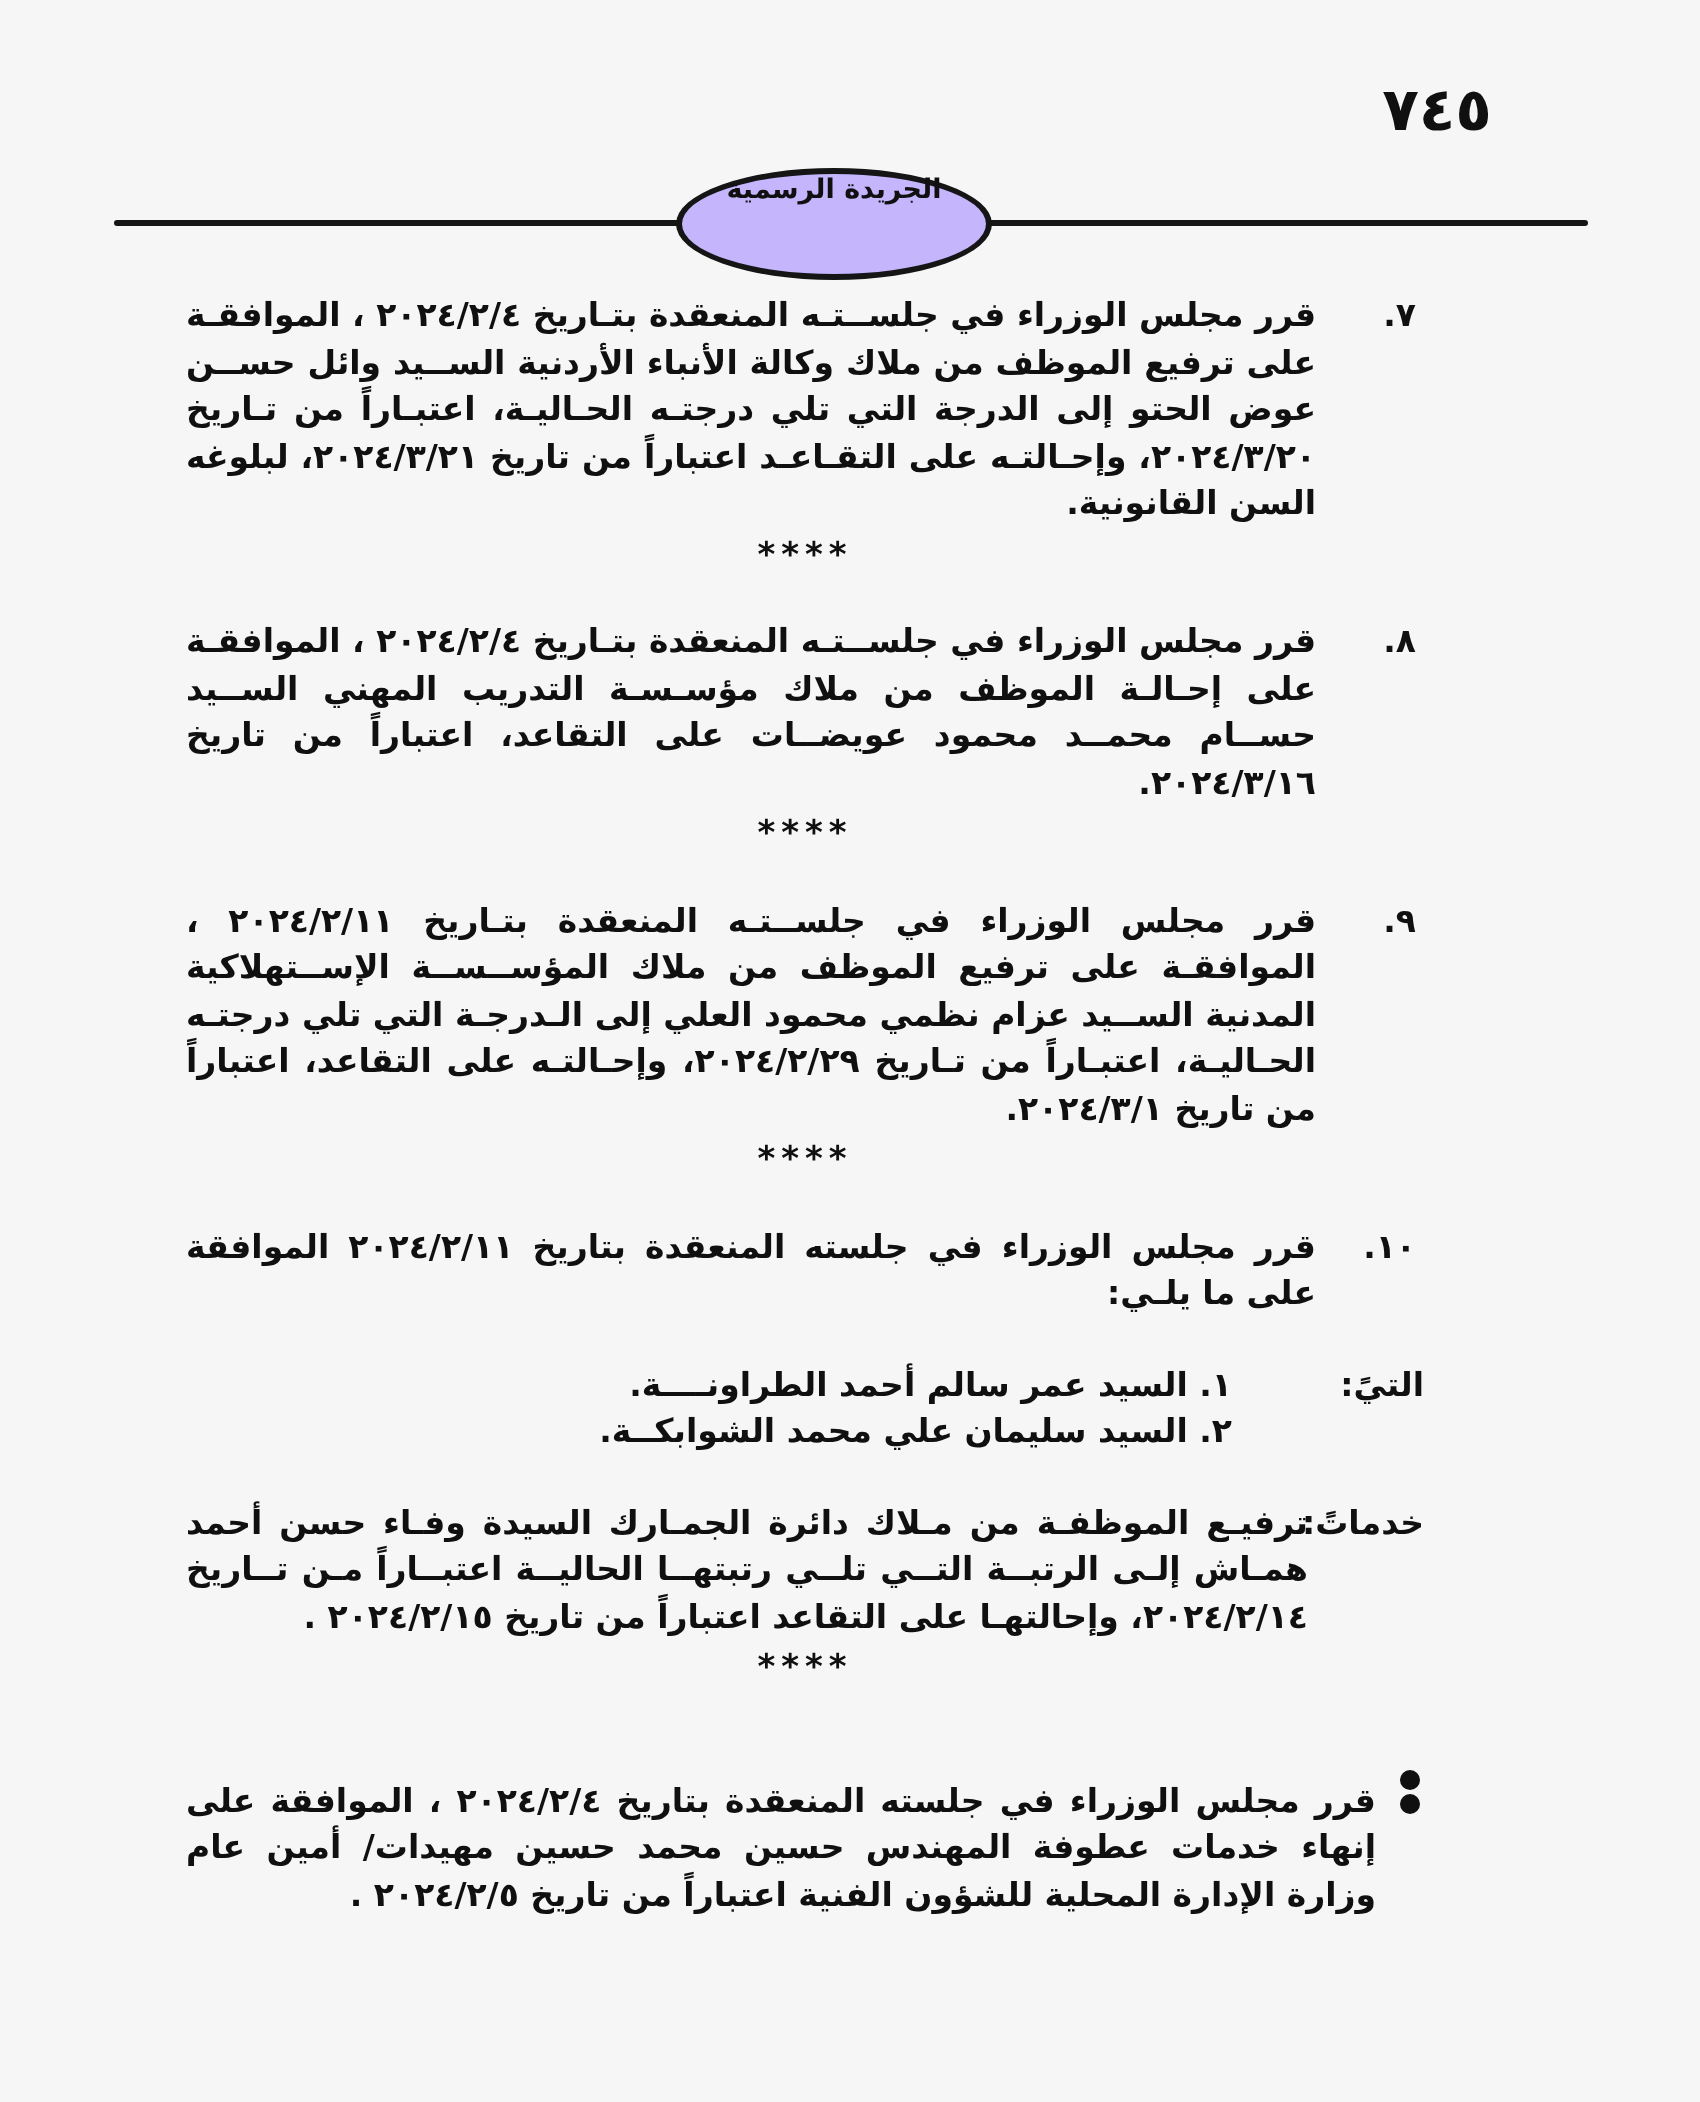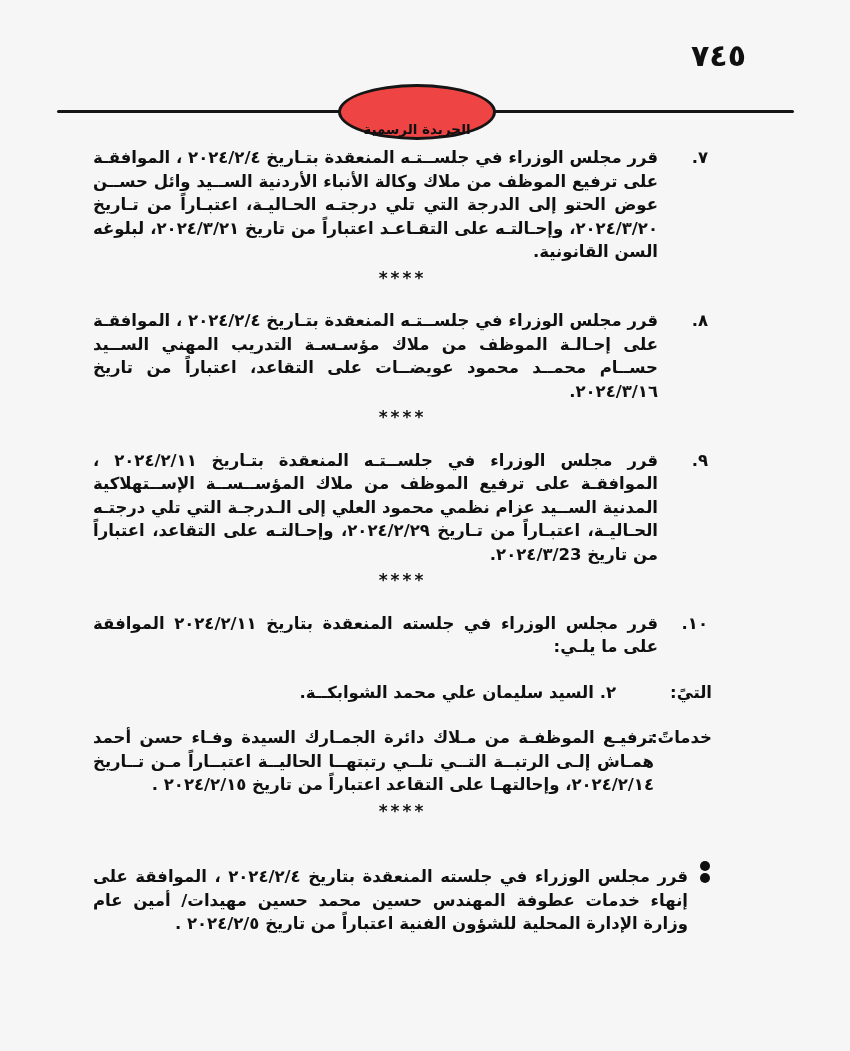--- a/index.html
+++ b/index.html
@@ -12,22 +12,22 @@
   .page-number{
     position:absolute;top:38px;right:104px;
     font-size:30px;letter-spacing:4px;direction:rtl;
   }
   .header-rule{
     position:absolute;top:110px;left:57px;width:737px;height:3px;
     background:#151515;border-radius:2px;
   }
   .gazette-badge{
     position:absolute;top:84px;left:338px;width:158px;height:56px;
-    background:#ef4444;border:3px solid #151515;border-radius:50%;
-    display:flex;align-items:flex-end;justify-content:center;
+    background:#c4b5fd;border:3px solid #151515;border-radius:50%;
+    display:flex;align-items:flex-start;justify-content:center;
     box-sizing:border-box;
   }
   .gazette-badge span{font-size:13.5px;direction:rtl;}
   
   .content{
     position:absolute;top:146px;right:138px;width:619px;
     direction:rtl;text-align:justify;
     font-size:16.5px;line-height:23.5px;
   }
   .decision{position:relative;padding-right:54px;margin:0;}
@@ -72,32 +72,33 @@
   <div class="separator">****</div>
 
   <div class="decision">
     <span class="decision-num">٨.</span>
     <span>قرر مجلس الوزراء في جلســتـه المنعقدة بتـاريخ ٢٠٢٤/٢/٤ ، الموافقـة على إحـالـة الموظف من ملاك مؤسـسـة التدريب المهني الســيد حســام محمــد محمود عويضــات على التقاعد، اعتباراً من تاريخ ٢٠٢٤/٣/١٦.</span>
   </div>
   <div class="separator">****</div>
 
   <div class="decision">
     <span class="decision-num">٩.</span>
-    <span>قرر مجلس الوزراء في جلســتـه المنعقدة بتـاريخ ٢٠٢٤/٢/١١ ، الموافقـة على ترفيع الموظف من ملاك المؤســســة الإســتهلاكية المدنية الســيد عزام نظمي محمود العلي إلى الـدرجـة التي تلي درجتـه الحـاليـة، اعتبـاراً من تـاريخ ٢٠٢٤/٢/٢٩، وإحـالتـه على التقاعد، اعتباراً من تاريخ ٢٠٢٤/٣/23.</span>
+    <span>قرر مجلس الوزراء في جلســتـه المنعقدة بتـاريخ ٢٠٢٤/٢/١١ ، الموافقـة على ترفيع الموظف من ملاك المؤســســة الإســتهلاكية المدنية الســيد عزام نظمي محمود العلي إلى الـدرجـة التي تلي درجتـه الحـاليـة، اعتبـاراً من تـاريخ ٢٠٢٤/٢/٢٩، وإحـالتـه على التقاعد، اعتباراً من تاريخ ٢٠٢٤/٣/١.</span>
   </div>
   <div class="separator">****</div>
 
   <div class="decision">
     <span class="decision-num">١٠.</span>
     <span>قرر مجلس الوزراء في جلسته المنعقدة بتاريخ ٢٠٢٤/٢/١١ الموافقة على ما يلـي:</span>
   </div>
 
   <div class="sub-item">
     <span class="sub-label">التيً:</span>
     <div class="name-list">
+      <div>١. السيد عمر سالم أحمد الطراونــــة.</div>
       <div>٢. السيد سليمان علي محمد الشوابكــة.</div>
     </div>
   </div>
 
   <div class="sub-item">
     <span class="sub-label">خدماتً:</span>
     <span>ترفيـع الموظفـة من مـلاك دائرة الجمـارك السيدة وفـاء حسن أحمد همـاش إلـى الرتبــة التــي تلــي رتبتهــا الحاليــة اعتبــاراً مـن تــاريخ ٢٠٢٤/٢/١٤، وإحالتهـا على التقاعد اعتباراً من تاريخ ٢٠٢٤/٢/١٥ .</span>
   </div>
   <div class="separator">****</div>
 

